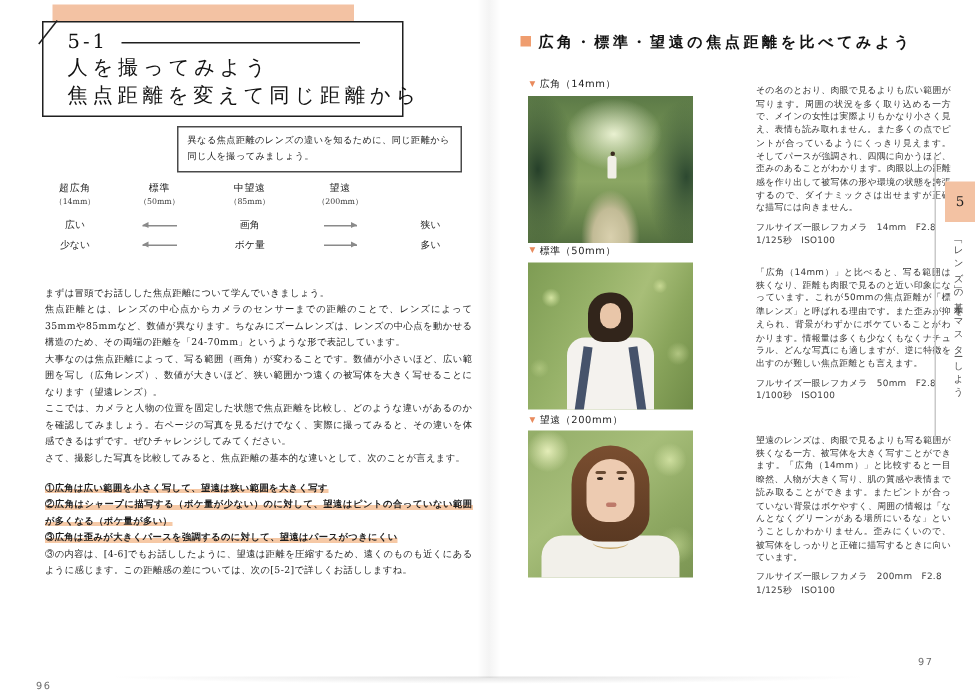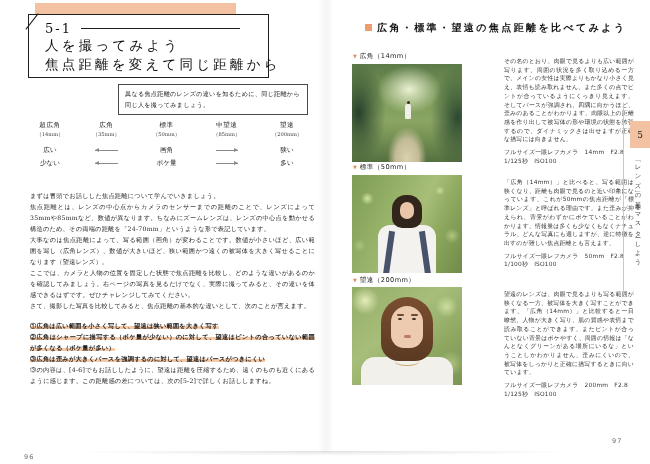--- a/index.html
+++ b/index.html
@@ -38,21 +38,21 @@
   .points { margin-top:9px; }
   .points p { font-weight:700; }
   .hl { background:linear-gradient(to bottom, rgba(0,0,0,0) 56%, #f6c9a6 56%, #f6c9a6 96%, rgba(0,0,0,0) 96%); }
   .closing { margin-top:9px; }
 
   .pagenum { position:absolute; top:437px; font-size:6.5px; letter-spacing:1px; color:#6a6a6a; font-family:"DejaVu Sans","Liberation Sans",sans-serif; }
   .pn-left { left:24px;margin-top:16px; }
   .pn-right { left:612px; }
 
   
-  .rp-header { position:absolute; left:347px; top:21px; display:flex; align-items:flex-start;margin-left:18px; }
+  .rp-header { position:absolute; left:347px; top:21px; display:flex; align-items:flex-start; }
   .rp-square { width:7px; height:7px; background:#ef9d6f; margin:3px 5px 0 0; flex:none; }
   .rp-header-text { font-size:10px; font-weight:700; letter-spacing:2.4px; color:#141414; white-space:nowrap; }
 
   .sec-label { position:absolute; left:353px; display:flex; align-items:center; font-family:"DejaVu Sans","Liberation Sans",sans-serif; }
   .tri { color:#e98a5c; font-size:5px; margin-right:3px; line-height:1; }
   .sec-label-text { font-size:6.6px; letter-spacing:0.4px; color:#222; }
 
   .photo { position:absolute; left:352px; width:110px; height:98px; overflow:hidden; }
   
   .p1 { background:
@@ -128,24 +128,20 @@
 
   <div class="note-box">異なる焦点距離のレンズの違いを知るために、同じ距離から同じ人を撮ってみましょう。</div>
 
   <div class="ftable">
     <div class="fgrid fhead">
       <div class="fcol">
         <span class="name">超広角</span>
         <span class="focal">（14mm）</span>
       </div>
       <div class="fcol">
-        <span class="name">広角</span>
-        <span class="focal">（35mm）</span>
-      </div>
-      <div class="fcol">
         <span class="name">標準</span>
         <span class="focal">（50mm）</span>
       </div>
       <div class="fcol">
         <span class="name">中望遠</span>
         <span class="focal">（85mm）</span>
       </div>
       <div class="fcol">
         <span class="name">望遠</span>
         <span class="focal">（200mm）</span>

